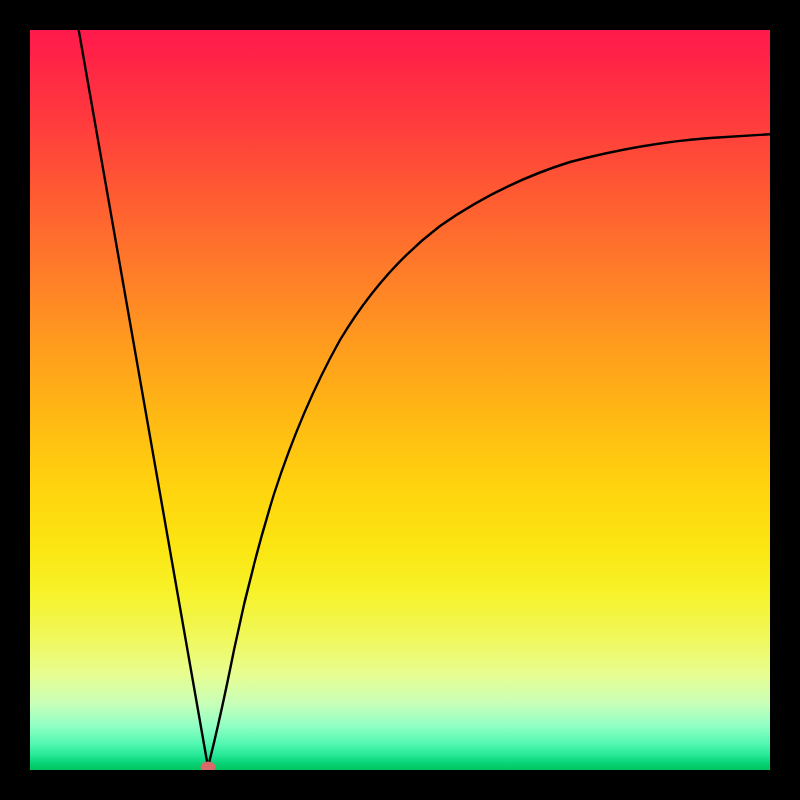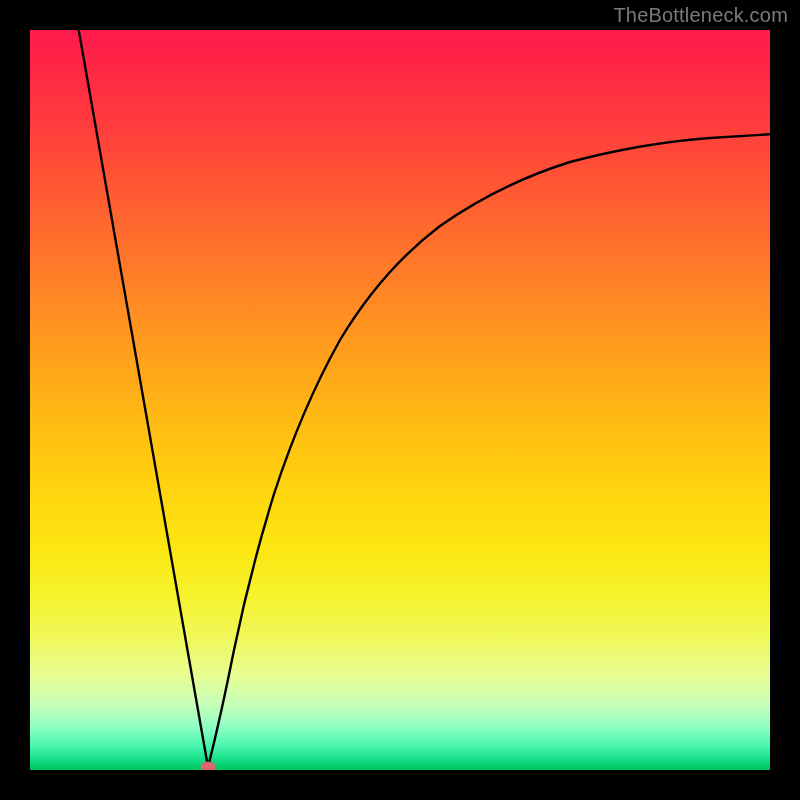--- a/index.html
+++ b/index.html
@@ -101,15 +101,14 @@
                Q 352 240 410 196
                Q 470 154 540 132
                Q 612 113 680 108
                Q 712 106 744 104"></path>
     </svg>
 
     <div class="min-marker" style="left:178px; top:737px;"></div>
 
   </div>
 
-  <div class="watermark">TheBottleneck.com</div>
 
 </div>
 
 </body></html>

